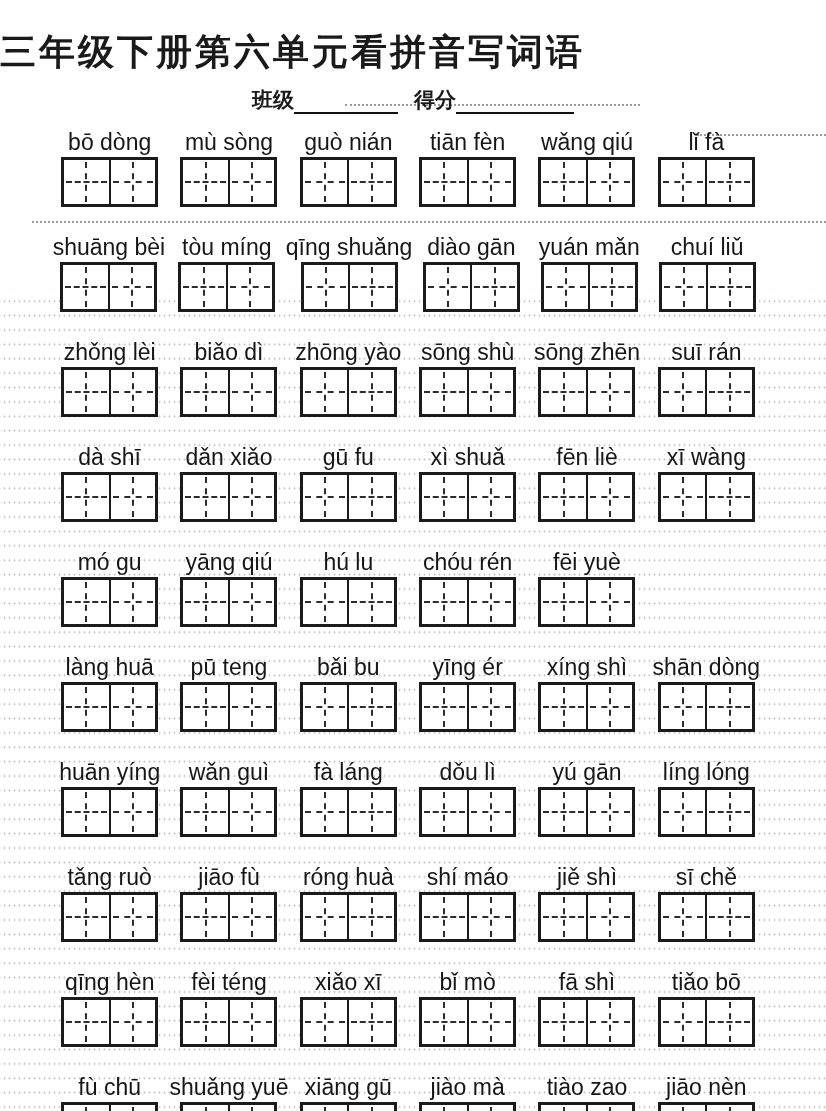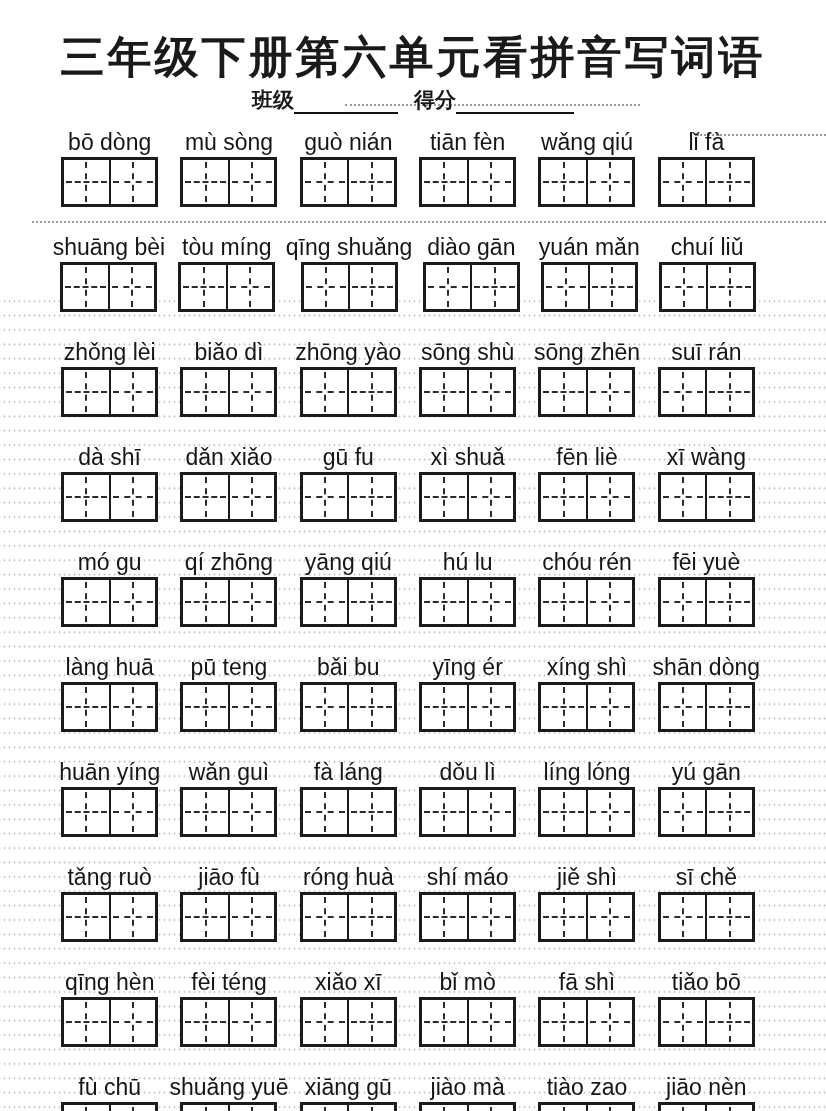--- a/index.html
+++ b/index.html
@@ -24,24 +24,23 @@
     position:absolute;height:0;
     border-top:2px dotted #9a9a9a;
     z-index:0;
   }
   #dotted-header{top:104px;left:345px;width:295px;}
   #dotted-row1{top:134px;left:697px;width:129px;}
   #dotted-row2{top:221px;left:32px;width:794px;}
 
   #title{
     position:absolute;top:28px;left:0;right:0;
-    text-align:center;
     font-family:Liberation Serif, serif;
     font-weight:900;
-    font-size:44px;
+    font-size:36px;
     letter-spacing:3px;
     z-index:2;
   }
   #header-line{
     position:absolute;top:86px;left:0;right:0;
     display:flex;justify-content:center;align-items:flex-end;
     gap:16px;
     font-family:"Liberation Serif", serif;
     font-weight:700;
     font-size:21px;
@@ -297,27 +296,20 @@
       </div>
       <div class="word-row">
         <div class="word-col">
           <div class="pinyin-label">mó gu</div>
           <div class="writing-grid">
             <div class="writing-cell"></div>
             <div class="writing-cell"></div>
           </div>
         </div>
         <div class="word-col">
-          <div class="pinyin-label">qí zhōng</div>
-          <div class="writing-grid">
-            <div class="writing-cell"></div>
-            <div class="writing-cell"></div>
-          </div>
-        </div>
-        <div class="word-col">
           <div class="pinyin-label">yāng qiú</div>
           <div class="writing-grid">
             <div class="writing-cell"></div>
             <div class="writing-cell"></div>
           </div>
         </div>
         <div class="word-col">
           <div class="pinyin-label">hú lu</div>
           <div class="writing-grid">
             <div class="writing-cell"></div>
@@ -406,28 +398,28 @@
           </div>
         </div>
         <div class="word-col">
           <div class="pinyin-label">dǒu lì</div>
           <div class="writing-grid">
             <div class="writing-cell"></div>
             <div class="writing-cell"></div>
           </div>
         </div>
         <div class="word-col">
+          <div class="pinyin-label">yú gān</div>
+          <div class="writing-grid">
+            <div class="writing-cell"></div>
+            <div class="writing-cell"></div>
+          </div>
+        </div>
+        <div class="word-col">
           <div class="pinyin-label">líng lóng</div>
-          <div class="writing-grid">
-            <div class="writing-cell"></div>
-            <div class="writing-cell"></div>
-          </div>
-        </div>
-        <div class="word-col">
-          <div class="pinyin-label">yú gān</div>
           <div class="writing-grid">
             <div class="writing-cell"></div>
             <div class="writing-cell"></div>
           </div>
         </div>
       </div>
       <div class="word-row">
         <div class="word-col">
           <div class="pinyin-label">tǎng ruò</div>
           <div class="writing-grid">

